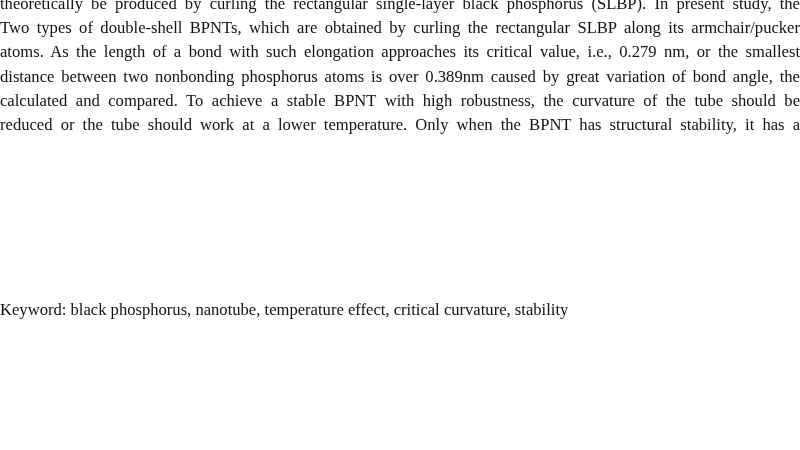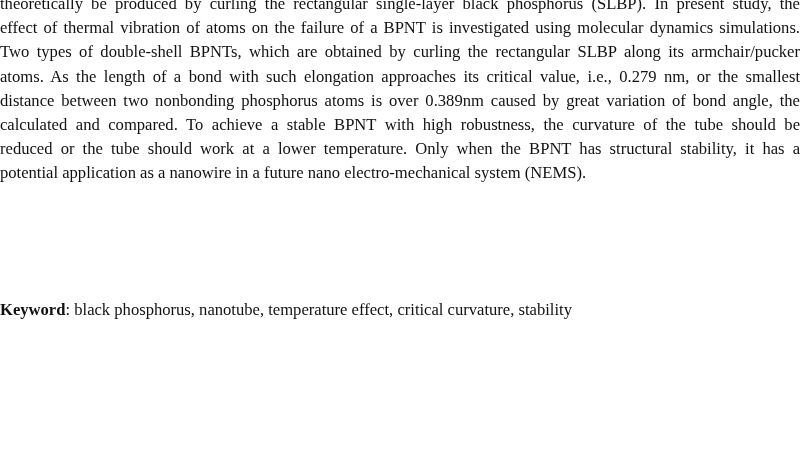--- a/index.html
+++ b/index.html
@@ -43,21 +43,21 @@
     }
     .keywords {
       position: absolute;
       left: 0;
       top: 298px;
       font-size: 16.6px;
       line-height: 24px;
       white-space: nowrap;
     }
     .keywords .kw-label {
-      font-weight: bold;
+      font-weight: normal;
       text-align: center;
     }
     .section-heading {
       position: absolute;
       left: 0;
       top: 384px;
       font-size: 21.5px;
       font-weight: bold;
       line-height: 30px;
       white-space: nowrap;
@@ -73,27 +73,25 @@
       width: 800px;
     }
   </style>
 </head>
 <body>
 
 <div class="page">
 
   <div class="abstract">
     <span class="line">theoretically be produced by curling the rectangular single-layer black phosphorus (SLBP). In present study, the</span>
-    <span class="line">effect of thermal vibration of atoms on the failure of a BPNT is investigated using molecular dynamics simulations.</span>
     <span class="line">Two types of double-shell BPNTs, which are obtained by curling the rectangular SLBP along its armchair/pucker</span>
     <span class="line">atoms. As the length of a bond with such elongation approaches its critical value, i.e., 0.279 nm, or the smallest</span>
     <span class="line">distance between two nonbonding phosphorus atoms is over 0.389nm caused by great variation of bond angle, the</span>
     <span class="line">calculated and compared. To achieve a stable BPNT with high robustness, the curvature of the tube should be</span>
     <span class="line">reduced or the tube should work at a lower temperature. Only when the BPNT has structural stability, it has a</span>
-    <span class="line last">potential application as a nanowire in a future nano electro-mechanical system (NEMS).</span>
   </div>
 
   <div class="keywords">
     <span class="kw-label">Keyword</span><span>: </span><span>black phosphorus, nanotube, temperature effect, critical curvature, stability</span>
   </div>
 
 
 
 </div>
 

